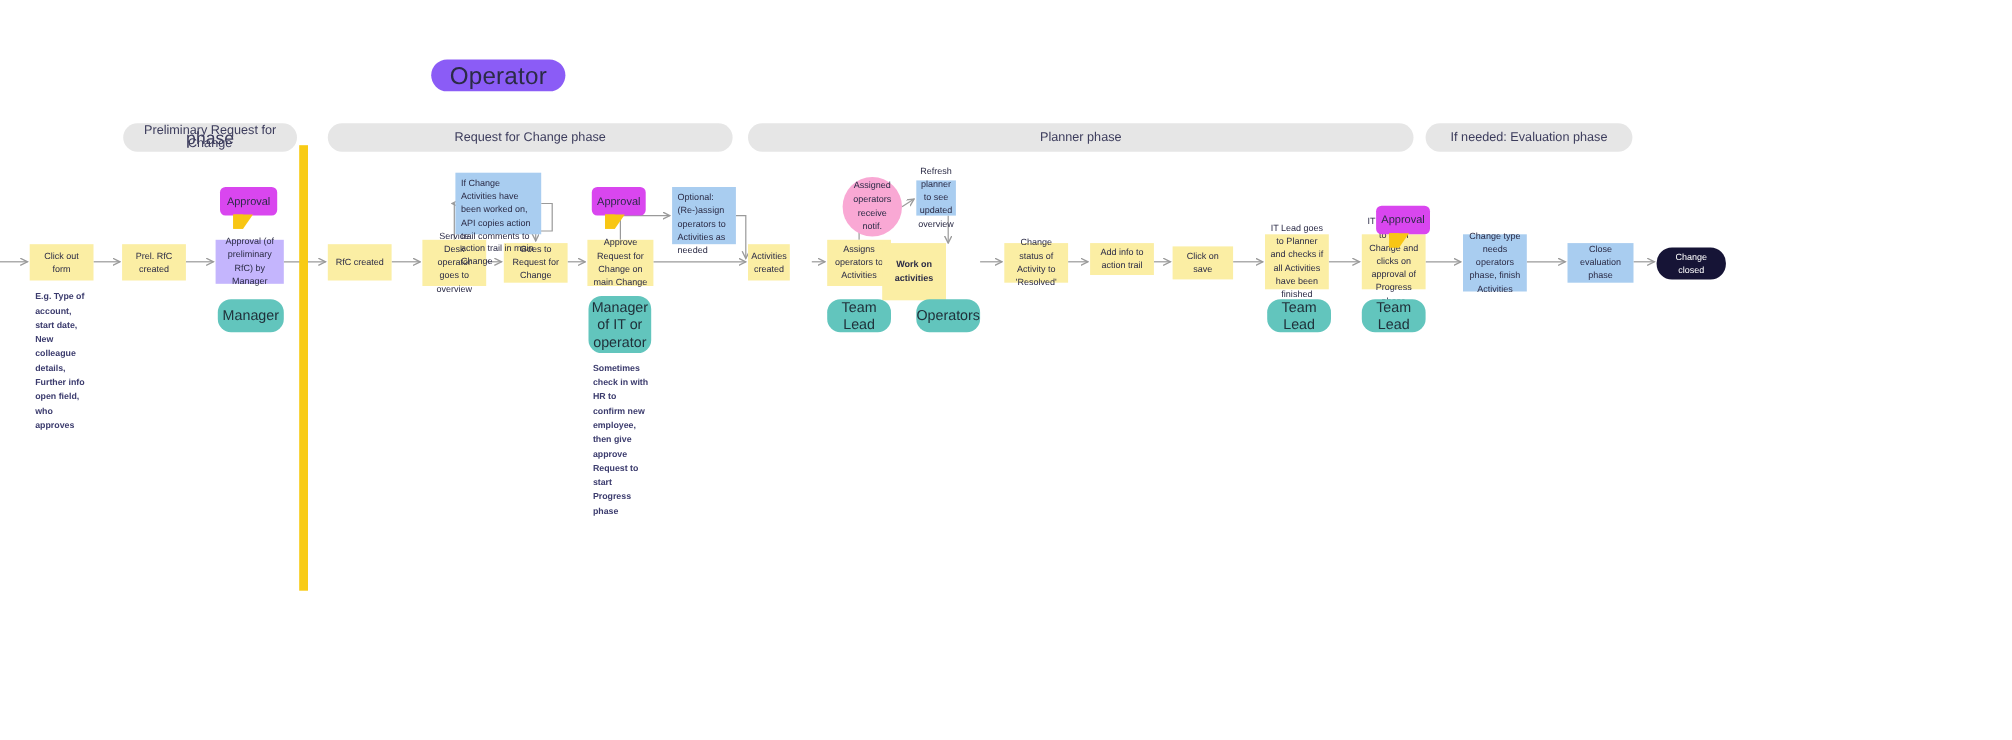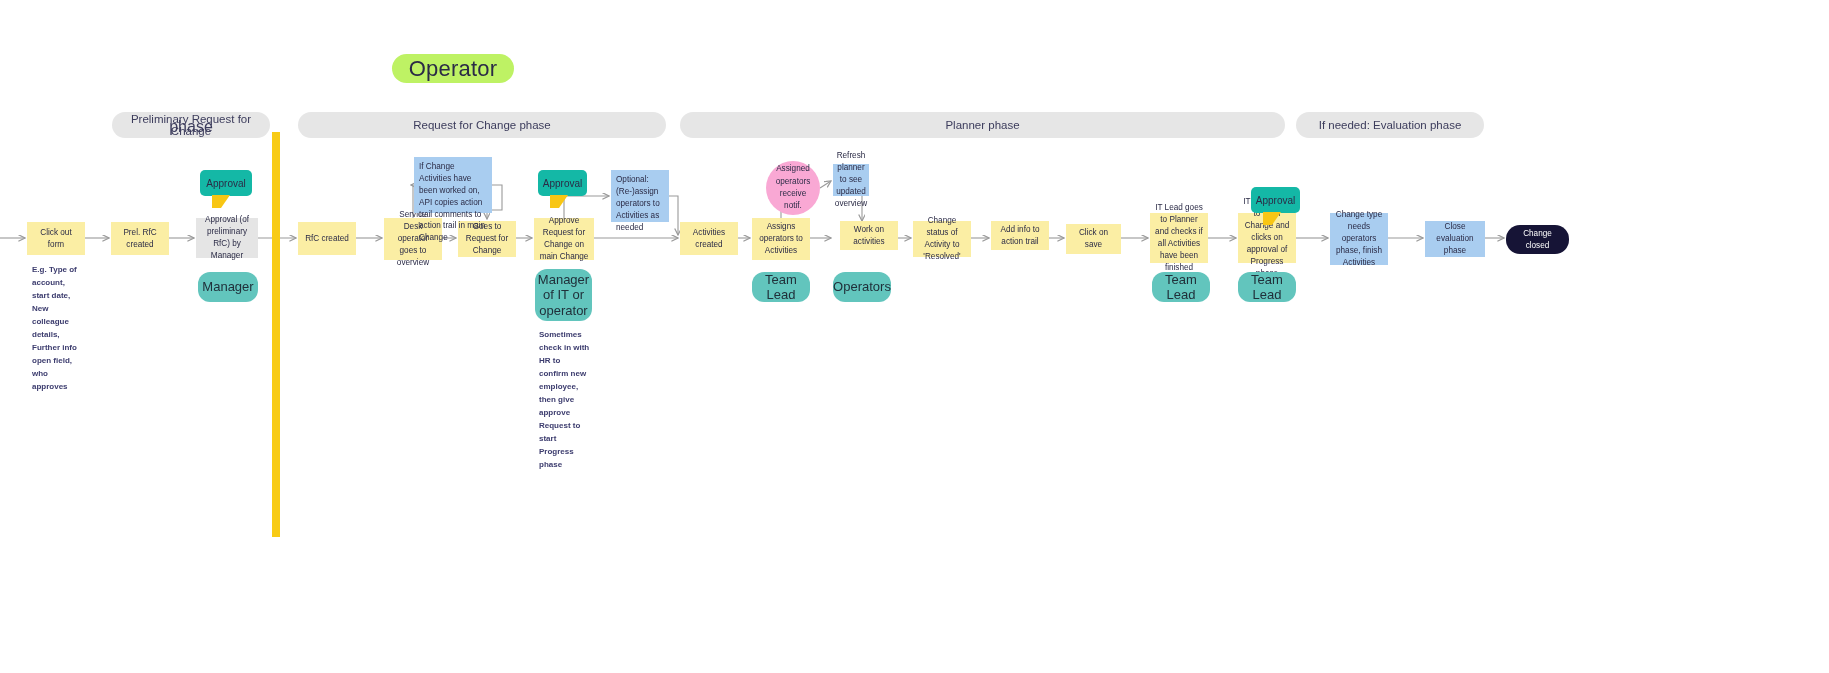--- a/index.html
+++ b/index.html
@@ -15,21 +15,21 @@
     position: relative;
     width: 1829px;
     height: 673px;
     overflow: hidden;
     background: #ffffff;
   }
   .abs { position: absolute; box-sizing: border-box; }
 
   
   .lane-title {
-    background: #bef264;
+    background: #8b5cf6;
     border-radius: 22px;
     display: flex;
     align-items: center;
     justify-content: center;
     font-size: 22px;
     color: #2b2b46;
     letter-spacing: .2px;
   }
 
   
@@ -67,21 +67,21 @@
     display: flex;
     align-items: center;
     justify-content: center;
     text-align: center;
     font-size: 8.2px;
     line-height: 1.45;
     padding: 3px 5px;
     color: #2b2b46;
   }
   .n-yellow { background: #fbeea4; }
-  .n-grey   { background: #e5e5e5; }
+  .n-grey   { background: #c4b5fd; }
   .n-blue   { background: #a9cdf0; }
   .n-dark   {
     background: #161436;
     color: #ffffff;
     border-radius: 14px;
   }
 
   
   .role {
     background: #62c5bd;
@@ -91,21 +91,21 @@
     justify-content: center;
     text-align: center;
     font-size: 13px;
     line-height: 1.18;
     color: #20303a;
     padding: 2px 4px;
   }
 
   
   .bubble {
-    background: #14b8a6;
+    background: #d946ef;
     border-radius: 5px;
     display: flex;
     align-items: center;
     justify-content: center;
     font-size: 10px;
     color: #2b2b46;
   }
   .bubble .tail {
     position: absolute;
     left: 12px;
@@ -229,27 +229,27 @@
       </div>
       <div class="node n-yellow abs" style="left: 384px; top: 218px; width: 58px; height: 42px;">
         <span>Service Desk operator goes to overview</span>
       </div>
       <div class="node n-yellow abs" style="left: 458px; top: 221px; width: 58px; height: 36px;">
         <span>Goes to Request for Change</span>
       </div>
       <div class="node n-yellow abs" style="left: 534px; top: 218px; width: 60px; height: 42px;">
         <span>Approve Request for Change on main Change</span>
       </div>
-      <div class="node n-yellow abs" style="left: 680px; top: 222px; width: 58px; height: 33px;">
+      <div class="node n-yellow abs" style="left: 680px; top: 222px; width: 38px; height: 33px;">
         <span>Activities created</span>
       </div>
       <div class="node n-yellow abs" style="left: 752px; top: 218px; width: 58px; height: 42px;">
         <span>Assigns operators to Activities</span>
       </div>
-      <div class="node n-yellow abs" style="left: 840px; top: 221px; width: 58px; height: 29px;">
+      <div class="node n-yellow abs" style="left: 802px; top: 221px; width: 58px; height: 52px; font-weight: bold;">
         <span>Work on activities</span>
       </div>
       <div class="node n-yellow abs" style="left: 913px; top: 221px; width: 58px; height: 36px;">
         <span>Change status of Activity to 'Resolved'</span>
       </div>
       <div class="node n-yellow abs" style="left: 991px; top: 221px; width: 58px; height: 29px;">
         <span>Add info to action trail</span>
       </div>
       <div class="node n-yellow abs" style="left: 1066px; top: 224px; width: 55px; height: 30px;">
         <span>Click on save</span>

